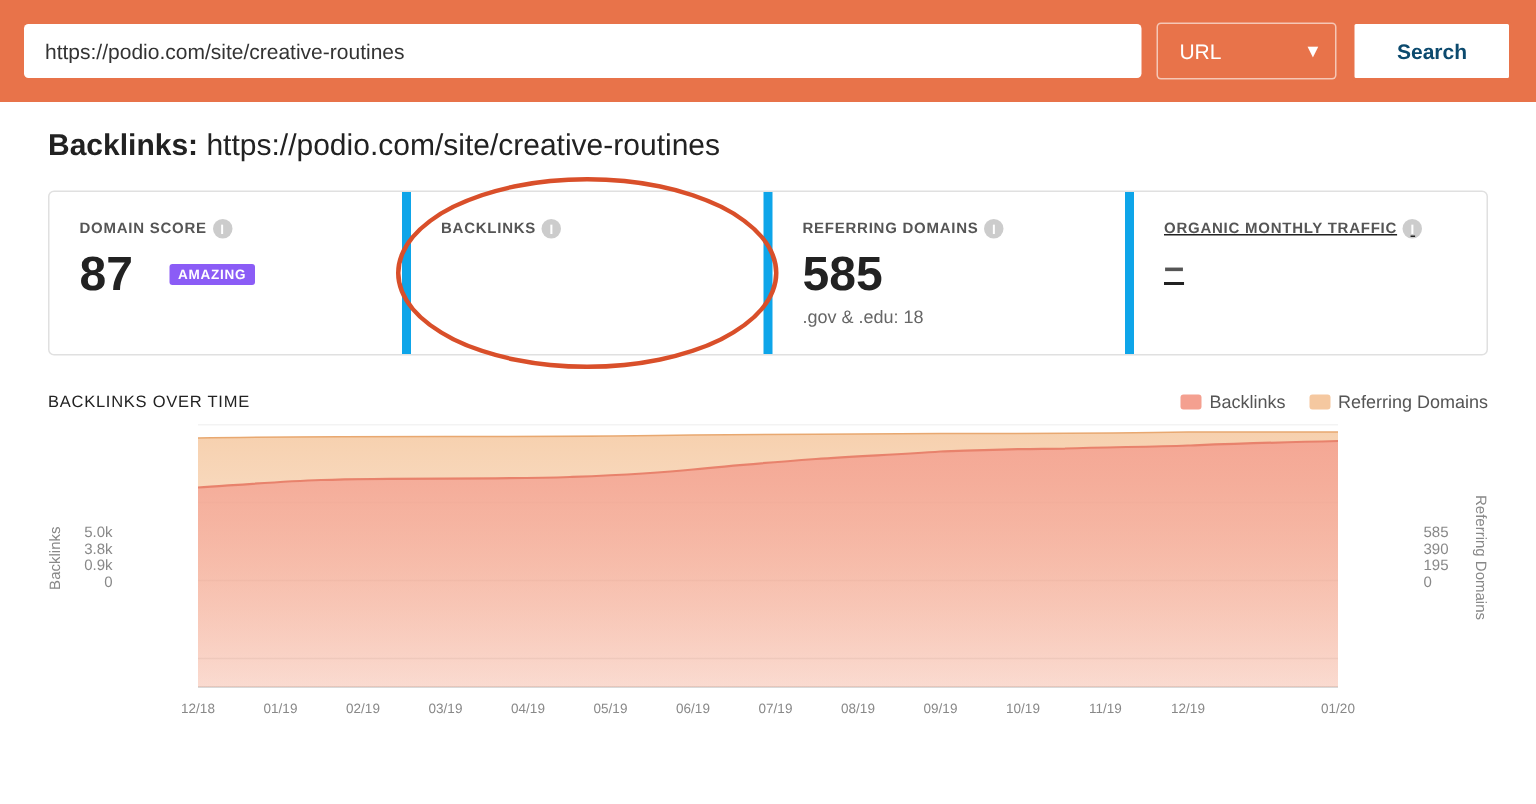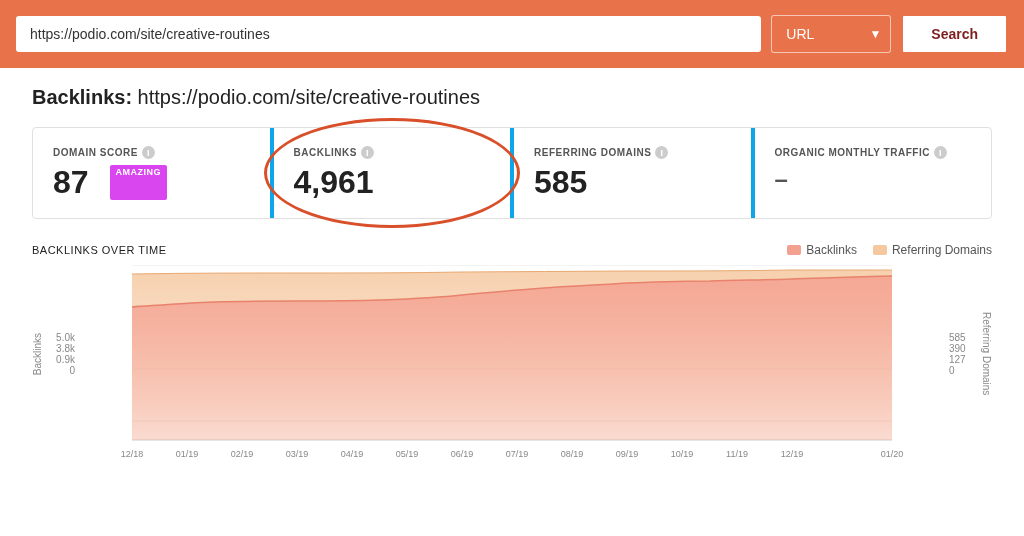--- a/index.html
+++ b/index.html
@@ -48,21 +48,21 @@
     }
     .select-chevron {
       position: absolute;
       right: 10px;
       color: #fff;
       pointer-events: none;
       font-size: 12px;
     }
     .search-button {
       background: #fff;
-      color: #7f1d1d;
+      color: #0c4a6e;
       border: 2px solid #e8734a;
       padding: 10px 28px;
       border-radius: 3px;
       font-size: 14px;
       font-weight: 700;
       cursor: pointer;
       white-space: nowrap;
     }
 
     
@@ -90,25 +90,26 @@
       display: flex;
       gap: 0;
       margin-bottom: 24px;
       border: 1px solid #e0e0e0;
       border-radius: 4px;
       overflow: visible;
     }
     .stat-card {
       flex: 1;
       padding: 18px 20px;
-      border-right: 4px solid #0ea5e9;
+      border-right: 6px solid #0ea5e9;
       position: relative;
     }
     .stat-card:last-child {
       border-right: none;
+      text-decoration: underline;
     }
     .stat-card.highlighted {
       position: relative;
     }
     .stat-card.highlighted::after {
       content: '';
       position: absolute;
       top: -10px;
       left: -10px;
       right: -10px;
@@ -147,28 +148,28 @@
       color: #222;
       line-height: 1.1;
     }
     .stat-sub {
       font-size: 12px;
       color: #666;
       margin-top: 4px;
     }
     .stat-badge {
       display: inline-block;
-      background: #d946ef;
+      background: #8b5cf6;
       color: #fff;
       font-size: 9px;
       font-weight: 700;
       padding: 2px 6px;
       border-radius: 2px;
       letter-spacing: 0.5px;
-      margin-left: 8px;
+      margin-left: 24px;
       vertical-align: middle;
     }
     .stat-dash {
       font-size: 24px;
       color: #555;
       font-weight: 700;
     }
 
     
     .chart-section {
@@ -272,40 +273,40 @@
     <strong>Backlinks:</strong><span class="url-text"> https://podio.com/site/creative-routines</span>
   </div>
 
   <div class="stats-row">
 
     <div class="stat-card">
       <div class="stat-label">
         <span>DOMAIN SCORE</span>
         <span class="stat-info-icon">i</span>
       </div>
-      <div style="display:flex;gap:13px;margin-top:4px;">
+      <div style="display:flex;align-items:center;gap:0;margin-top:4px;">
         <span class="stat-value">87</span>
         <span class="stat-badge">AMAZING</span>
       </div>
     </div>
 
     <div class="stat-card highlighted">
       <div class="stat-label">
         <span>BACKLINKS</span>
         <span class="stat-info-icon">i</span>
       </div>
-      <div class="stat-value">4,961</div>
     </div>
 
     <div class="stat-card">
       <div class="stat-label">
         <span>REFERRING DOMAINS</span>
         <span class="stat-info-icon">i</span>
       </div>
       <div class="stat-value">585</div>
+      <div class="stat-sub">.gov &amp; .edu: 18</div>
     </div>
 
     <div class="stat-card">
       <div class="stat-label">
         <span>ORGANIC MONTHLY TRAFFIC</span>
         <span class="stat-info-icon">i</span>
       </div>
       <div class="stat-dash">–</div>
     </div>
 
@@ -419,21 +420,21 @@
           <text x="550" y="192" font-size="9" fill="#888" text-anchor="middle">10/19</text>
           <text x="605" y="192" font-size="9" fill="#888" text-anchor="middle">11/19</text>
           <text x="660" y="192" font-size="9" fill="#888" text-anchor="middle">12/19</text>
           <text x="760" y="192" font-size="9" fill="#888" text-anchor="middle">01/20</text>
         </svg>
       </div>
 
       <div class="y-axis-right">
         <span>585</span>
         <span>390</span>
-        <span>127</span>
+        <span>195</span>
         <span>0</span>
       </div>
 
       <div style="display:flex;align-items:center;padding-bottom:18px;">
         <span class="y-axis-label-right">Referring Domains</span>
       </div>
     </div>
   </div>
 
 </div>

